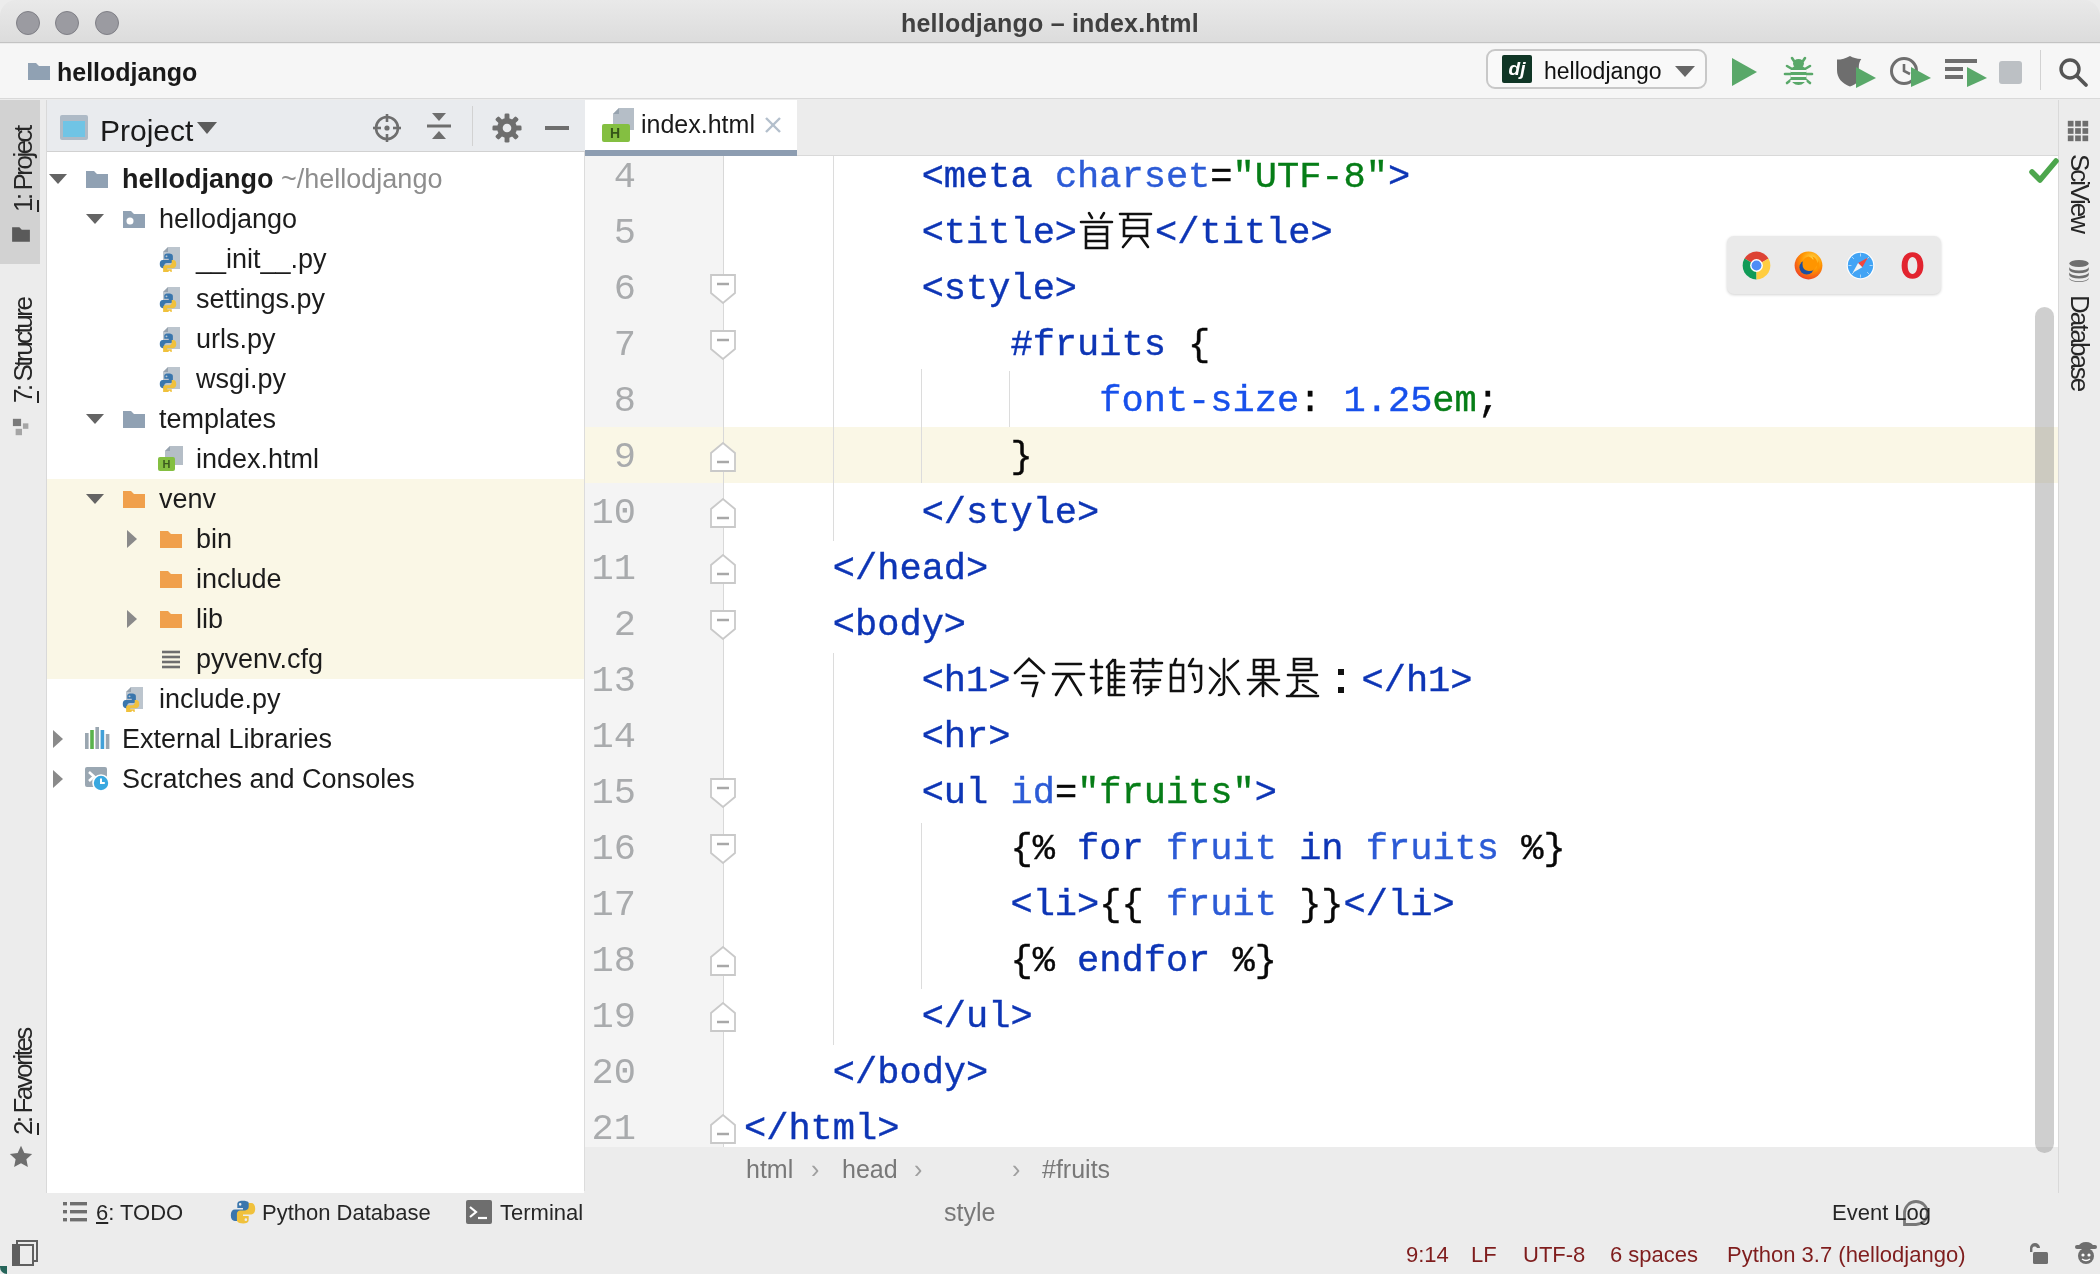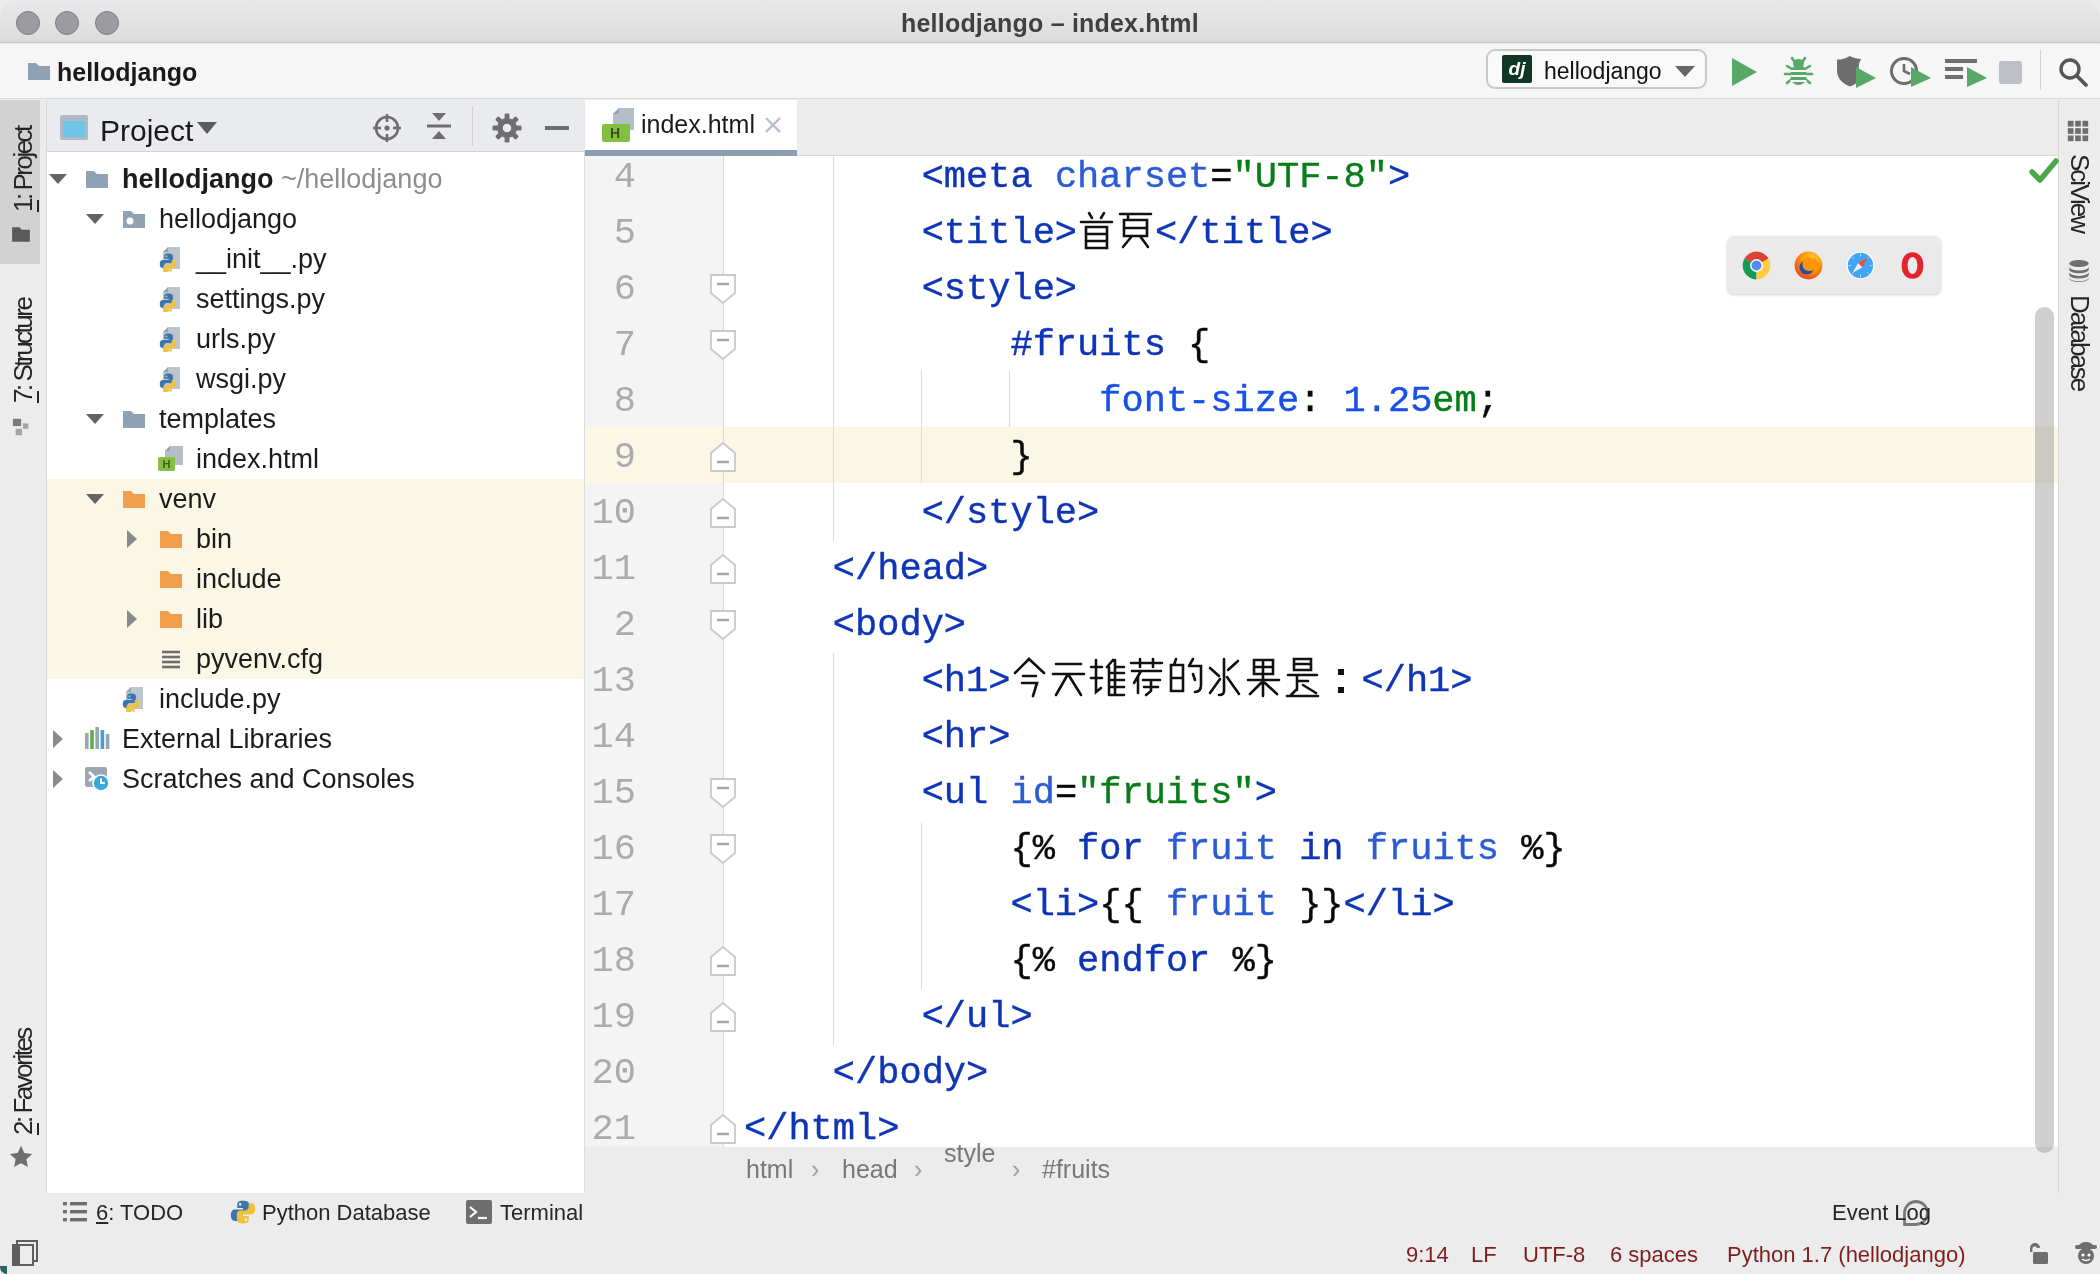--- a/index.html
+++ b/index.html
@@ -507,21 +507,21 @@
 <polygon points="36,11 20,20 27,27" fill="#f4473d"></polygon>
 <polygon points="11,36 27,27 20,20" fill="#f5f5f5"></polygon>
   </svg>
 <svg class="abs" style="left:1898px;top:251px" width="29" height="29" viewBox="0 0 48 48">
 <path d="M24 2 C12 2 6 12 6 24 s6 22 18 22 s18 -10 18 -22 S36 2 24 2 z M24 38 c-5 0 -8 -6 -8 -14 s3 -14 8 -14 s8 6 8 14 s-3 14 -8 14 z" fill="#e2242f"></path>
   </svg>
 <div class="abs bc" style="left:746px;top:1155px">html</div>
 <div class="abs bc" style="left:811px;top:1155px;color:#a0a0a0">›</div>
 <div class="abs bc" style="left:842px;top:1155px">head</div>
 <div class="abs bc" style="left:914px;top:1155px;color:#a0a0a0">›</div>
-<div class="abs bc" style="left:944px;top:1139px">style</div>
+<div class="abs bc" style="left:944px;top:1198px">style</div>
 <div class="abs bc" style="left:1012px;top:1155px;color:#a0a0a0">›</div>
 <div class="abs bc" style="left:1042px;top:1155px">#fruits</div>
 <svg class="abs" style="left:63px;top:1201px" width="24" height="22" viewBox="0 0 24 22">
     <g fill="#6e6e6e">
       <rect x="0" y="1" width="4" height="3.4"></rect>
       <rect x="7" y="1" width="17" height="3.4"></rect>
       <rect x="0" y="9" width="4" height="3.4"></rect>
       <rect x="7" y="9" width="17" height="3.4"></rect>
       <rect x="0" y="17" width="4" height="3.4"></rect>
       <rect x="7" y="17" width="17" height="3.4"></rect>
@@ -545,21 +545,21 @@
 <div class="abs bt" style="left:1832px;top:1200px">Event Log</div>
 <svg class="abs" style="left:12px;top:1240px" width="26" height="26" viewBox="0 0 26 26">
     <rect x="1" y="5" width="20" height="20" fill="none" stroke="#5f5f5f" stroke-width="2"></rect>
     <path d="M5 5 v-4 h20 v20 h-4" fill="none" stroke="#5f5f5f" stroke-width="2"></path>
     <rect x="1" y="5" width="7" height="20" fill="#5f5f5f"></rect>
   </svg>
 <div class="abs st" style="left:1406px;top:1242px">9:14</div>
 <div class="abs st" style="left:1471px;top:1242px">LF</div>
 <div class="abs st" style="left:1523px;top:1242px">UTF-8</div>
 <div class="abs st" style="left:1610px;top:1242px">6 spaces</div>
-<div class="abs st" style="left:1727px;top:1242px">Python 1.7 (hellodjango)</div>
+<div class="abs st" style="left:1727px;top:1242px">Python 3.7 (hellodjango)</div>
 <svg class="abs" style="left:2024px;top:1239px" width="28" height="28" viewBox="0 0 28 28">
     <rect x="9" y="13" width="15" height="12" rx="1.5" fill="#6e6e6e"></rect>
     <path d="M6 13 v-4 a5 5 0 0 1 10 0 l-3 0 a2.6 2.6 0 0 0 -4.6 0 v4 z" fill="#6e6e6e"></path>
   </svg>
 <svg class="abs" style="left:2073px;top:1240px" width="26" height="26" viewBox="0 0 26 26">
     <g fill="#6e6e6e">
       <ellipse cx="13" cy="6" rx="7" ry="4"></ellipse>
       <rect x="2" y="5" width="22" height="4" rx="2"></rect>
       <circle cx="13" cy="16" r="8"></circle>
     </g>

